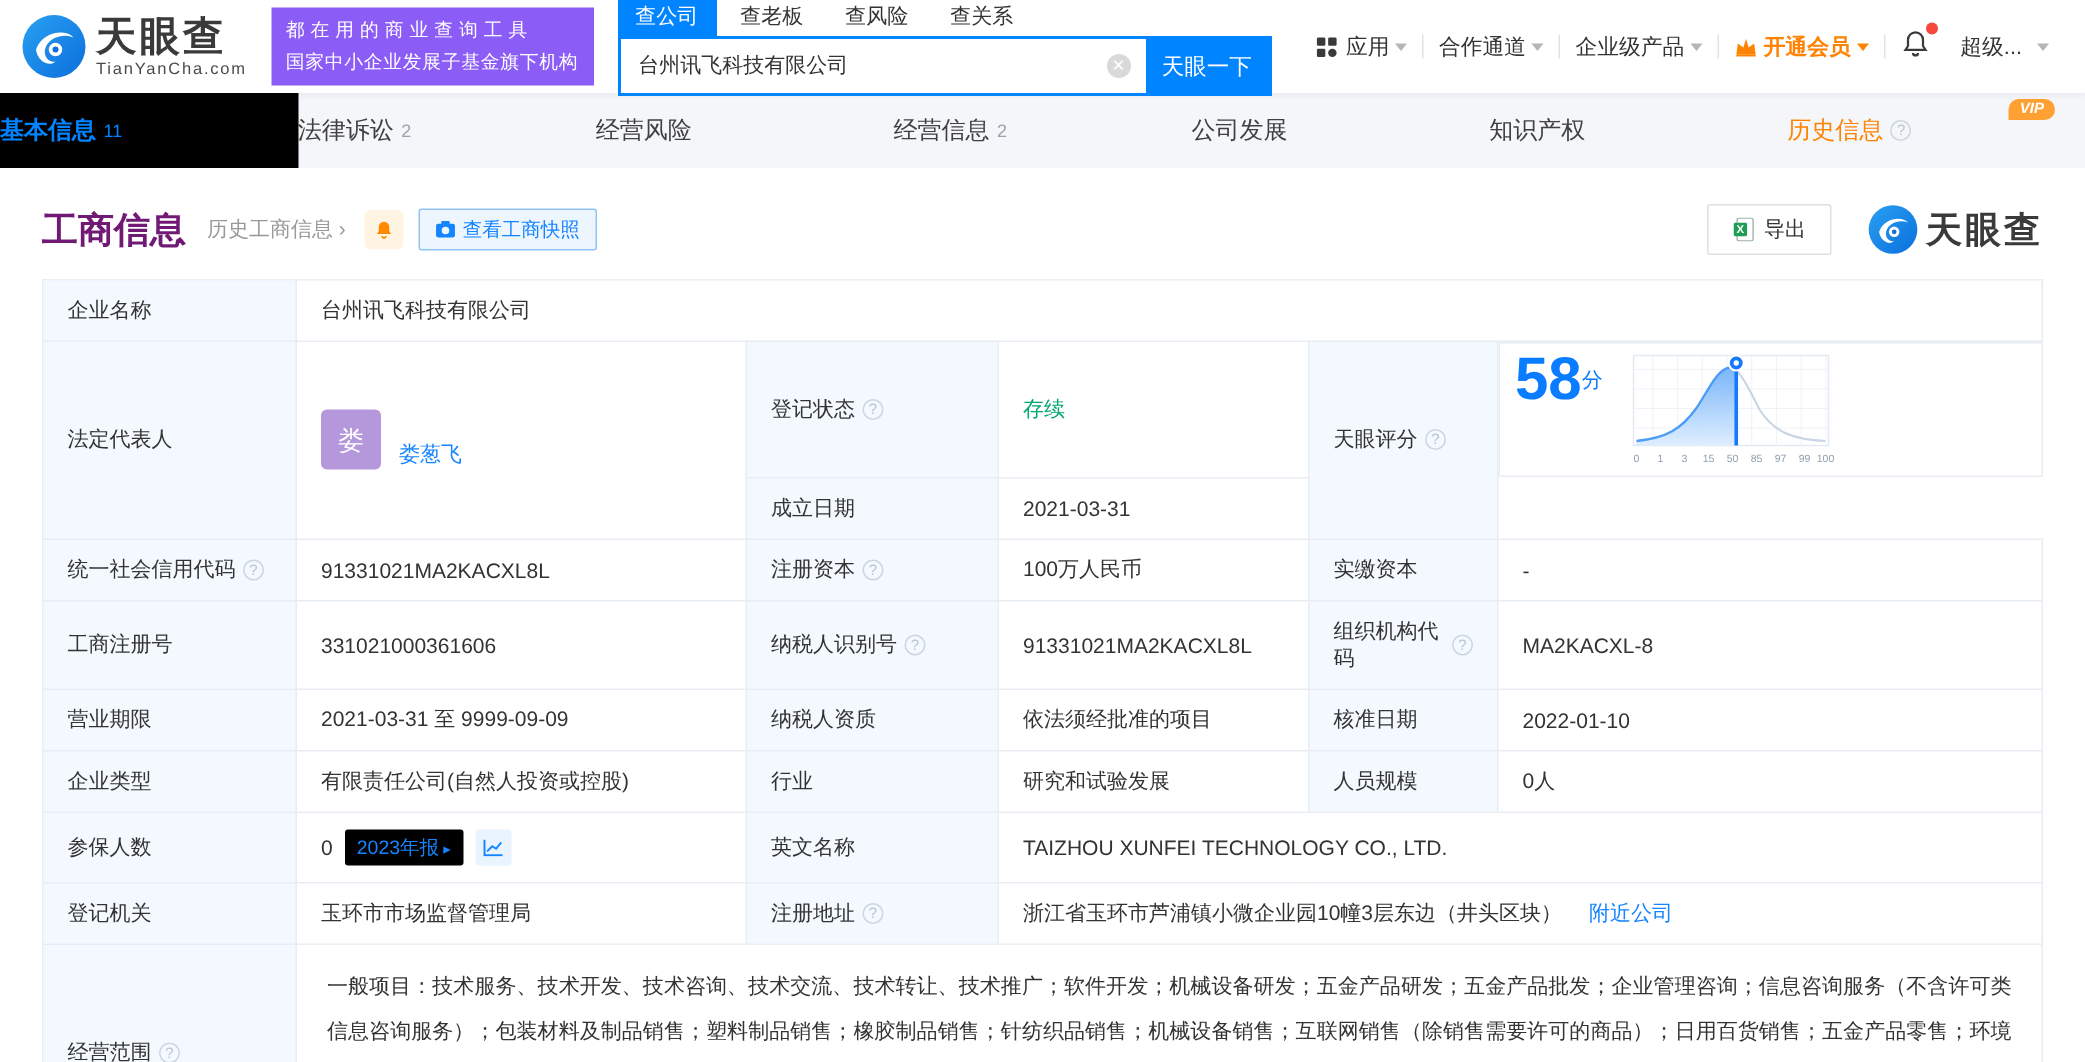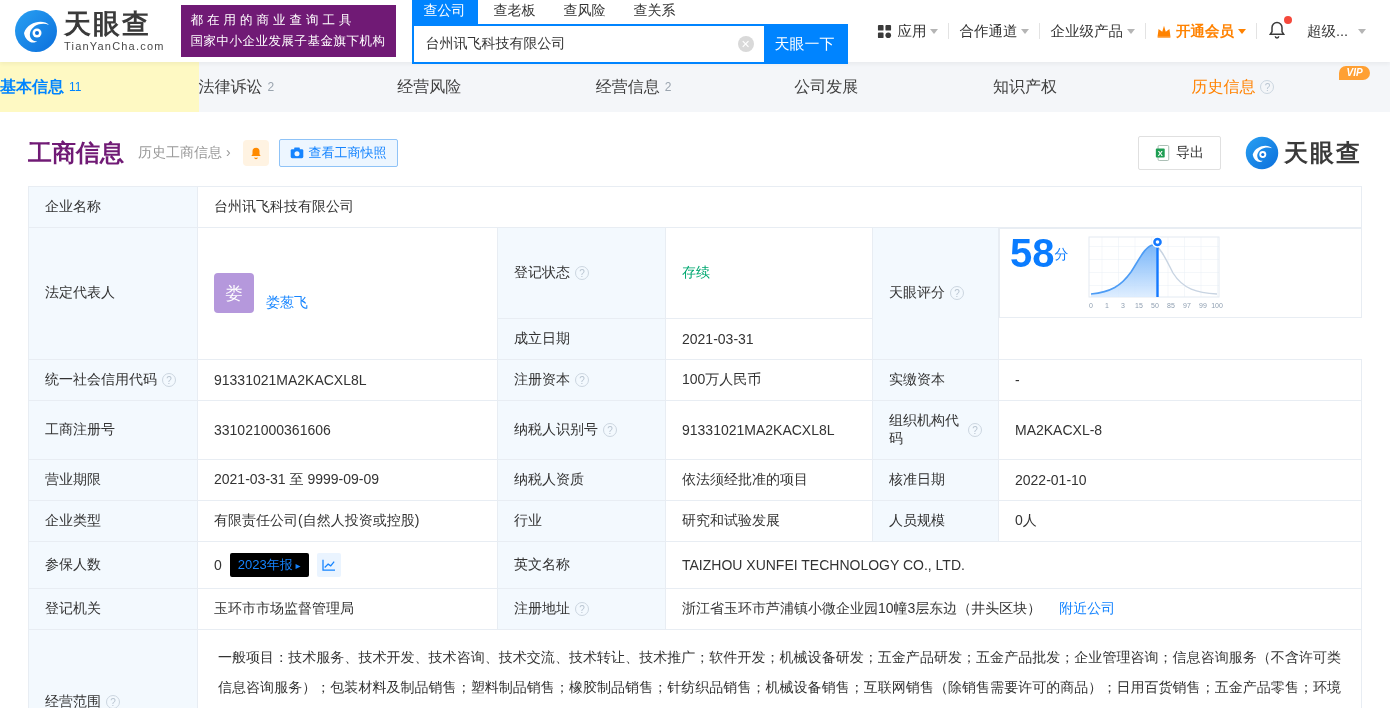--- a/index.html
+++ b/index.html
@@ -7,21 +7,21 @@
     font-family:"Liberation Sans","DejaVu Sans",sans-serif; color:#333; }
 
   
   .header { height:62px; display:flex; align-items:center; padding:0 14px; background:#fff;
     position:relative; z-index:5; box-shadow:0 2px 4px rgba(0,0,0,.05); }
   .logo { display:flex; align-items:center; cursor:pointer; }
   .logo svg { width:44px; height:44px; }
   .logo-text { margin-left:6px; }
   .logo-brand { font-size:27px; font-weight:700; color:#3a3a3a; letter-spacing:2px; line-height:1; }
   .logo-domain { font-size:11px; color:#4a4a4a; letter-spacing:1.2px; margin-top:2px; }
-  .slogan { margin-left:16px; background:#701a75; color:#fff; padding:5px 10px; line-height:1.65;
+  .slogan { margin-left:16px; background:#8b5cf6; color:#fff; padding:5px 10px; line-height:1.65;
     font-size:12.5px; white-space:nowrap; }
   .slogan .l1 { letter-spacing:4px; }
   .slogan .l2 { letter-spacing:.5px; }
 
   .search-wrap { margin-left:16px; width:436px; }
   .search-tabs { display:flex; align-items:flex-end; height:26px; font-size:14px; }
   .search-tab { margin-right:4px; padding:3px 12px 4px; color:#333; cursor:pointer; }
   .search-tab.active { background:#0084ff; color:#fff; }
   .search-box { display:flex; border:2px solid #0084ff; height:40px; }
   .search-input-wrap { flex:1; position:relative; display:flex; align-items:center; }
@@ -44,21 +44,21 @@
   .bell-wrap { position:relative; padding:0 10px; cursor:pointer; }
   .bell-wrap .dot { position:absolute; top:-4px; right:5px; width:8px; height:8px; border-radius:50%;
     background:#f5483b; }
   .ellipsis-item { max-width:64px; overflow:hidden; text-overflow:ellipsis; }
 
   
   .main-tabs { display:flex; height:50px; background:#f4f6f9; }
   .main-tab { flex:1; display:flex; align-items:center; justify-content:flex-start; font-size:16px;
     color:#404040; cursor:pointer; position:relative; }
   .main-tab .cnt { font-size:12px; color:#9aa4ae; margin-left:5px; }
-  .main-tab.active { background:#fef9c3; color:#0084ff; font-weight:700; }
+  .main-tab.active { background:#000000; color:#0084ff; font-weight:700; }
   .main-tab.active .cnt { color:#0084ff; font-weight:400; }
   .main-tab.history { color:#ff8200; }
   .vip-badge { position:absolute; top:4px; margin-left:148px; background:#ffa033; color:#fff;
     font-size:10px; font-style:italic; font-weight:700; padding:1px 7px 2px;
     border-radius:7px 7px 7px 0; }
   .qmark { display:inline-block; width:14px; height:14px; border-radius:50%; margin-left:5px;
     border:1px solid #ccd6e0; color:#b9c5d1; font-size:10px; line-height:13px; text-align:center;
     font-weight:400; flex:none; }
   .qmark::after { content:"?"; }
 

